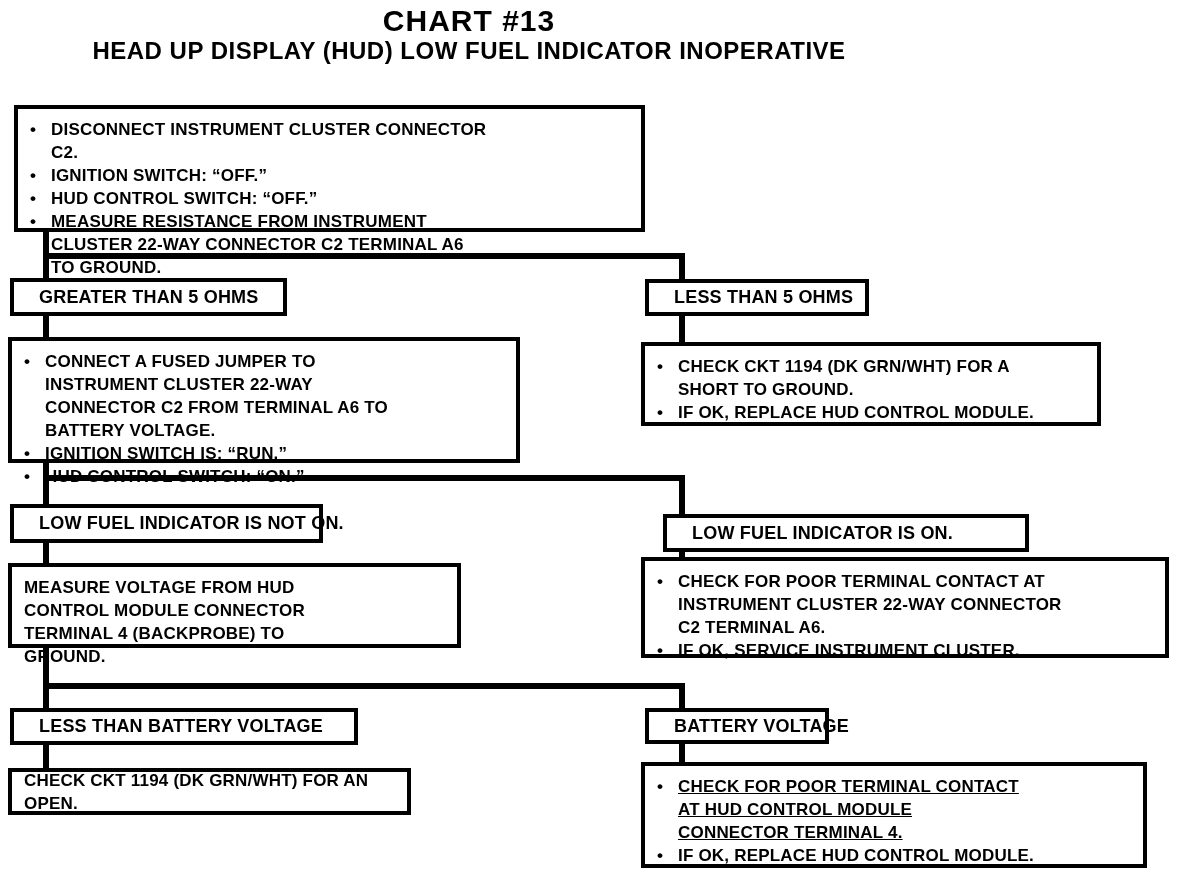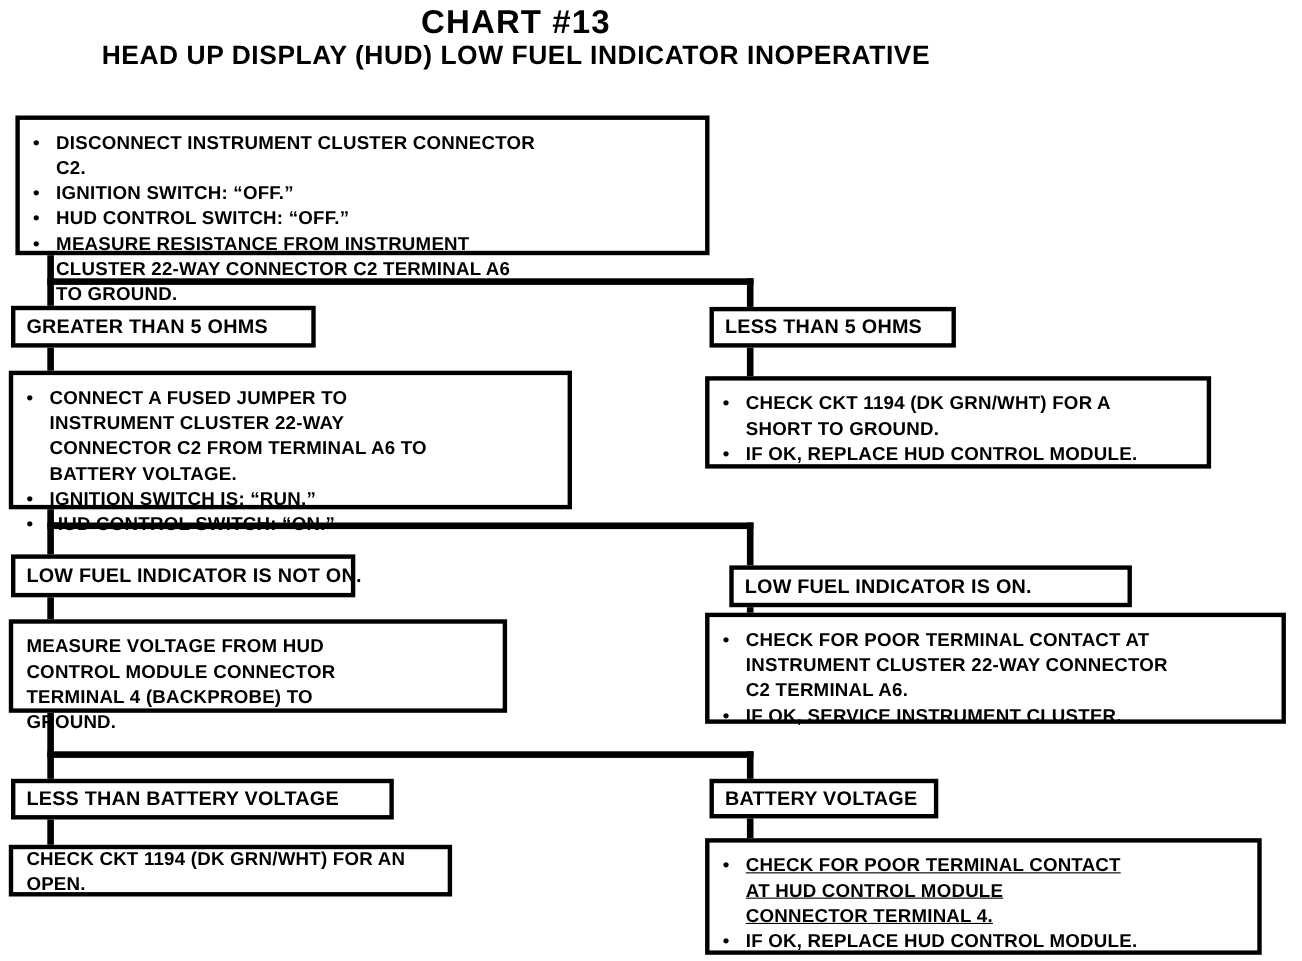--- a/index.html
+++ b/index.html
@@ -20,21 +20,21 @@
     position: absolute;
     border: 4px solid #000;
     background: #fff;
     box-sizing: border-box;
     font-weight: bold;
     font-size: 17px;
     line-height: 23px;
     letter-spacing: 0.2px;
   }
   .action { padding: 9px 12px 8px 12px; }
-  .label-box { display: flex; align-items: center; padding: 0 10px; font-size: 18px; white-space: nowrap; }
+  .label-box { display: flex; align-items: center; padding: 0 25px; font-size: 18px; white-space: nowrap; }
 
   .box ul { margin: 0; padding: 0; list-style: none; }
   .box li { display: flex; align-items: flex-start; }
   .bu { flex: none; width: 21px; }
   .tx { display: inline-block; }
 
   .m440 { max-width: 440px; }
   .m370 { max-width: 370px; }
   .m345b { max-width: 345px; }
   .m330 { max-width: 330px; }
@@ -153,21 +153,21 @@
       <li>
           <span class="bu">•</span>
           <span class="tx">IF OK, SERVICE INSTRUMENT CLUSTER.</span>
         </li>
     </ul>
   </div>
 
   <div class="box label-box" style="left:10px; top:708px; width:348px; height:37px;">
     <span>LESS THAN BATTERY VOLTAGE</span>
   </div>
-  <div class="box label-box" style="left:645px; top:708px; width:208px; height:36px;">
+  <div class="box label-box" style="left:645px; top:708px; width:184px; height:36px;">
     <span>BATTERY VOLTAGE</span>
   </div>
 
   <div class="box action" style="left:8px; top:768px; width:403px; height:47px; display:flex; align-items:center;">
     <span class="tx">CHECK CKT 1194 (DK GRN/WHT) FOR AN OPEN.</span>
   </div>
 
   <div class="box action" style="left:641px; top:762px; width:506px; height:106px;">
     <ul>
       <li>

